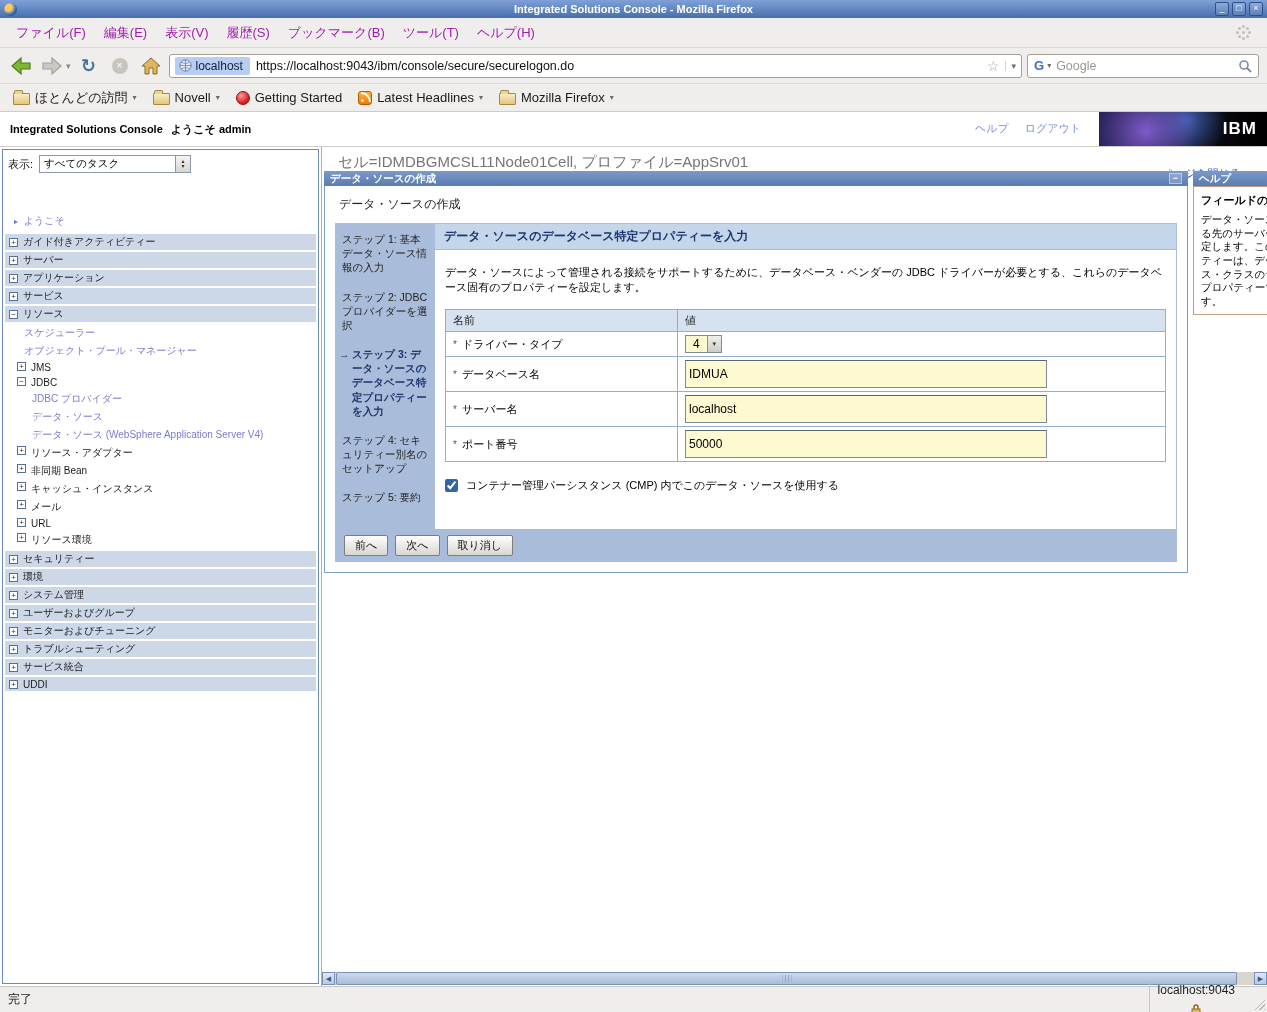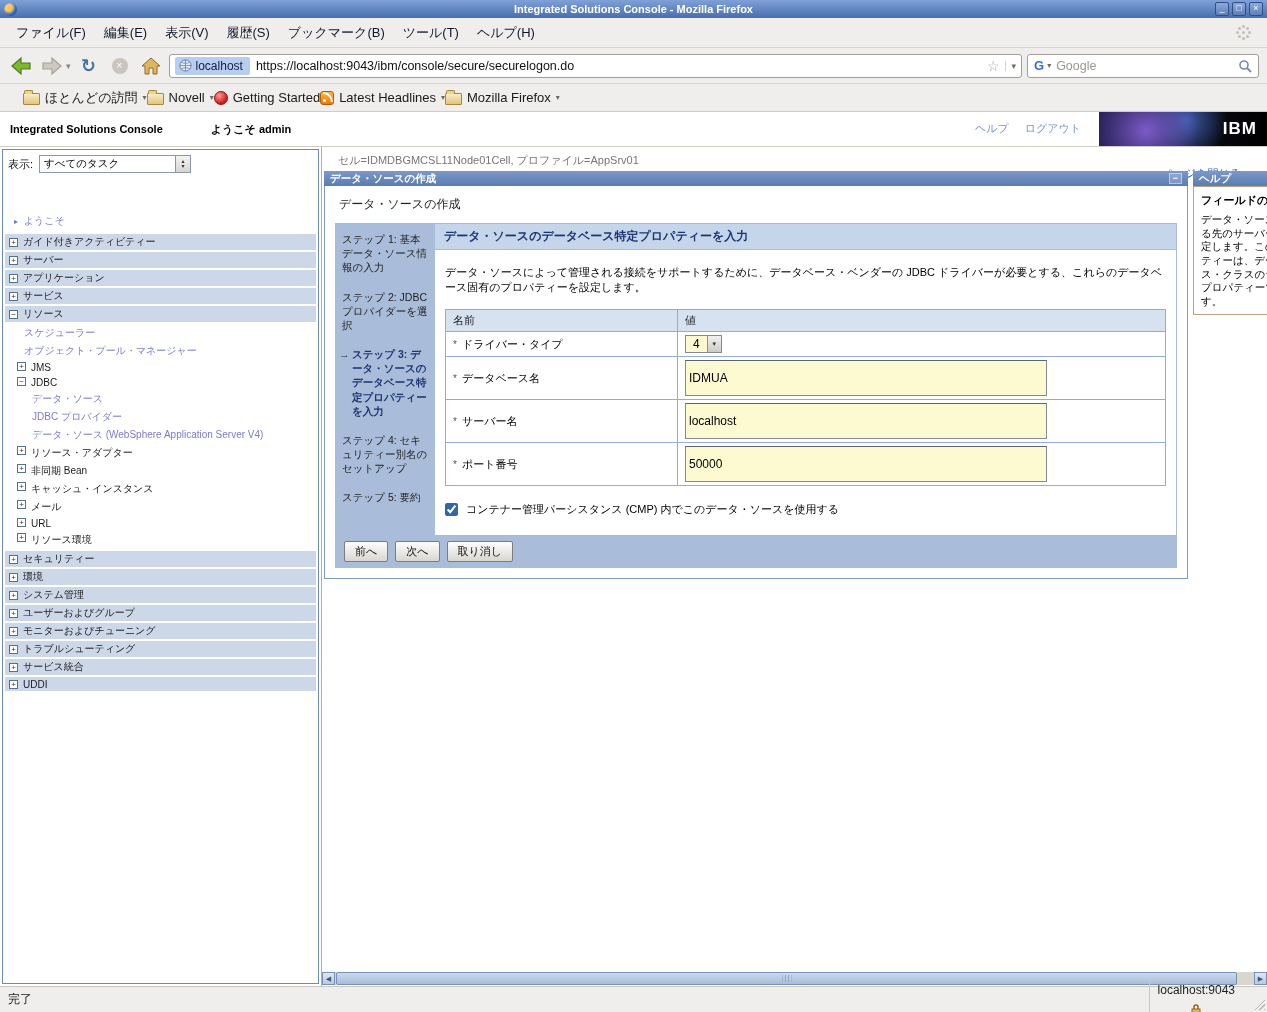--- a/index.html
+++ b/index.html
@@ -14,21 +14,21 @@
   .win-icon { width:13px; height:13px; border-radius:50%;
               background:radial-gradient(circle at 35% 35%, #ffca66 0 28%, #2a65c0 62%, #173d7a); z-index:1; }
   .titlebar .title { position:absolute; left:0; right:0; text-align:center; color:#fff; font-weight:bold; font-size:11px; }
   .win-buttons { margin-left:auto; display:flex; gap:3px; z-index:1; }
   .win-btn { width:14px; height:14px; background:linear-gradient(#8cabdc,#5c80b8); border:1px solid #2f4f86;
              border-radius:2px; color:#fff; font-size:9px; line-height:11px; text-align:center; }
 
   
   .menubar { height:30px; background:#efeeec; border-bottom:1px solid #d9d6d1; display:flex; align-items:center;
              padding:0 8px; gap:2px; }
-  .menu-item { font-size:13px; color:#0f172a; padding:3px 8px; }
+  .menu-item { font-size:13px; color:#a21caf; padding:3px 8px; }
   .throbber { margin-left:auto; margin-right:8px; width:16px; height:16px; display:flex; align-items:center; justify-content:center; }
   .throbber-dot { width:3px; height:3px; border-radius:50%; background:#c4c0b9;
      box-shadow:6px 0 #c4c0b9,-6px 0 #c4c0b9,0 6px #c4c0b9,0 -6px #c4c0b9,4px 4px #c4c0b9,-4px 4px #c4c0b9,4px -4px #c4c0b9,-4px -4px #c4c0b9; }
 
   
   .navbar { height:36px; background:#efeeec; border-bottom:1px solid #d9d6d1; display:flex; align-items:center;
             padding:0 8px; gap:5px; }
   .nav-btn { width:26px; height:26px; display:flex; align-items:center; justify-content:center; }
   .nav-chev { color:#8a8680; font-size:9px; margin-left:-4px; }
   .reload-glyph { font-size:18px; color:#47729e; font-weight:bold; }
@@ -43,37 +43,37 @@
   .url-drop { border-left:1px solid #d5d2cc; padding-left:5px; color:#6e6a63; font-size:9px; }
   .searchbar { width:232px; height:24px; background:#fff; border:1px solid #a29e96; border-radius:3px;
                display:flex; align-items:center; padding:0 6px; gap:5px; }
   .g { color:#3a6cd8; font-weight:bold; font-size:13px; }
   .engine { display:flex; align-items:center; gap:3px; }
   .engine-chev { font-size:8px; color:#6e6a63; }
   .search-ph { flex:1; color:#9a978f; font-size:12.5px; }
 
   
   .bookmarksbar { height:28px; background:#efeeec; border-bottom:1px solid #cfccc6; display:flex;
-                  align-items:center; padding:0 23px; gap:0; font-size:13px; }
+                  align-items:center; padding:0 13px; gap:16px; font-size:13px; }
   .bm { display:flex; align-items:center; gap:5px; color:#1a1a1a; }
   .bm-chev { font-size:8px; color:#6e6a63; }
   .folder-icon { width:17px; height:12px; background:linear-gradient(#f7edc4,#e2c47e); border:1px solid #a8873f;
                  border-radius:1px; position:relative; margin-top:2px; }
   .folder-icon::before { content:""; position:absolute; top:-4px; left:0px; width:7px; height:3px;
                  background:#e9d491; border:1px solid #a8873f; border-bottom:none; border-radius:2px 2px 0 0; }
   .gs-icon { width:14px; height:14px; border-radius:50%;
              background:radial-gradient(circle at 35% 30%, #ff9a9a, #d11a1a 70%); border:1px solid #8e0f0f; }
   .rss-icon { width:14px; height:14px; border-radius:3px; background:linear-gradient(#ffb347,#f07a00);
               border:1px solid #b85c00; position:relative; overflow:hidden; }
   .rss-icon::before { content:""; position:absolute; left:2px; bottom:2px; width:3px; height:3px; background:#fff; border-radius:50%; }
   .rss-icon::after  { content:""; position:absolute; left:2px; bottom:2px; width:8px; height:8px;
               border-top:2px solid #fff; border-right:2px solid #fff; border-radius:0 100% 0 0; }
 
   
-  .banner { height:34px; background:#fff; position:relative; display:flex; align-items:center; padding:0 10px;gap:40px; }
+  .banner { height:34px; background:#fff; position:relative; display:flex; align-items:center; padding:0 10px; }
   .banner-title { font-size:11px; font-weight:bold; color:#000; }
   .banner-welcome { font-size:11px; font-weight:bold; margin-left:8px; }
   .banner-links { position:absolute; right:186px; top:9px; font-size:11px; display:flex; gap:16px; }
   .banner-link { color:#7a90e0; text-decoration:none; }
   .ibm-block { position:absolute; right:0; top:0; width:168px; height:100%;
      background: radial-gradient(circle at 28% 55%, rgba(130,95,210,.95), transparent 42%),
                  radial-gradient(circle at 52% 25%, rgba(80,120,220,.75), transparent 45%),
                  linear-gradient(90deg,#241f55 0%, #0a0a14 60%, #000 100%);
      display:flex; align-items:center; justify-content:flex-end; padding-right:10px; }
   .ibm-text { color:#fff; font-weight:bold; font-size:17px; letter-spacing:1px; }
@@ -99,21 +99,21 @@
           min-height:14px; color:#1a1a1a; }
   .expander { width:9px; height:9px; border:1px solid #56708f; background:#fff; font-size:8px; line-height:7px;
               text-align:center; color:#333; flex:0 0 auto; }
   .sub { padding:2px 2px 2px 0; display:flex; gap:5px; align-items:flex-start; }
   .sub.link1 { padding-left:20px; }
   .sub.node  { padding-left:13px; color:#1a1a1a; }
   .sub.link2 { padding-left:28px; }
 
   
   .main { position:absolute; left:321px; right:0; top:0; bottom:0; background:#fff; border-left:1px solid #9ab0cc; }
-  .ctx-row { position:absolute; top:6px; left:16px; font-size:11px; color:#767676; }
+  .ctx-row { position:absolute; top:6px; left:16px; font-size:15px; color:#767676; }
   .close-page { position:absolute; top:19px; right:26px; font-size:11px; color:#3a62c8; text-decoration:none; }
 
   .panel { position:absolute; left:2px; top:24px; width:864px; }
   .panel-hd { height:15px; background:linear-gradient(#7b99c9,#5a7cae); color:#fff; font-weight:bold;
               font-size:10.5px; display:flex; align-items:center; padding:0 6px; }
   .panel-hd .min { margin-left:auto; width:13px; height:11px; line-height:9px; text-align:center; font-size:9px;
               background:rgba(255,255,255,.18); border:1px solid rgba(255,255,255,.45); }
   .panel-bd { border:1px solid #7d9dbf; border-top:none; background:#fff; padding:8px 10px 10px; }
   .crumb { font-size:12px; color:#222; margin:2px 0 10px 4px; }
   .wizard-main { display:flex; }
@@ -125,21 +125,21 @@
                   min-height:244px; }
   .content-hd { background:#c6d6ea; color:#1b3570; font-weight:bold; font-size:12px; padding:4px 9px;
                 border-bottom:1px solid #a9bcd9; }
   .desc { font-size:11px; padding:15px 10px 12px; color:#000; }
   table.props { border-collapse:collapse; margin:2px 10px 0; width:calc(100% - 20px); }
   .props th { background:#d7e2f0; font-weight:normal; font-size:11px; text-align:left; padding:3px 7px;
               border:1px solid #94aed2; color:#222; }
   .props td { font-size:11px; padding:3px 7px; border:1px solid #94aed2; }
   .props td.lbl { width:232px;margin-top:8px; }
   .req { color:#555; margin-right:5px; font-size:10px; }
-  input.field { background:#fdfad2; border:1px solid #808a99; border-top-color:#5a6474; height:36px;
+  input.field { background:#fdfad2; border:1px solid #808a99; border-top-color:#5a6474; height:28px;
                 font-size:12px; padding:0 3px; width:362px; font-family:inherit; }
   .mini-select { display:inline-flex; border:1px solid #808a99; background:#fdfad2; height:18px; align-items:center; }
   .mini-select .val { padding:0 7px; font-size:12px; }
   .mini-select .sel-btn { width:14px; height:100%; background:linear-gradient(#f0f0ee,#cfccc6);
                 border-left:1px solid #909090; font-size:7px; display:flex; align-items:center;
                 justify-content:center; color:#333; }
   .chk-row { display:flex; align-items:center; gap:8px; margin:16px 10px 18px; font-size:11px; }
   .chk-row input { width:13px; height:13px; accent-color:#3465a4; }
   .wizard-footer { background:#a9bcd9; padding:6px 9px; display:flex; gap:7px; }
   button.btn { font-size:11px; font-family:inherit; padding:2px 10px; background:linear-gradient(#fefefe,#d9d6d0);
@@ -332,24 +332,24 @@
           </div>
         <div class="sub node">
           <span class="expander">+</span>
           <span>JMS</span>
         </div>
         <div class="sub node">
           <span class="expander">−</span>
           <span>JDBC</span>
         </div>
         <div class="sub link2">
+            <a class="tlink">JDBC プロバイダー</a>
+          </div>
+        <div class="sub link2">
             <a class="tlink">データ・ソース</a>
-          </div>
-        <div class="sub link2">
-            <a class="tlink">JDBC プロバイダー</a>
           </div>
         <div class="sub link2">
             <a class="tlink">データ・ソース (WebSphere Application Server V4)</a>
           </div>
         <div class="sub node">
           <span class="expander">+</span>
           <span>リソース・アダプター</span>
         </div>
         <div class="sub node">
           <span class="expander">+</span>

